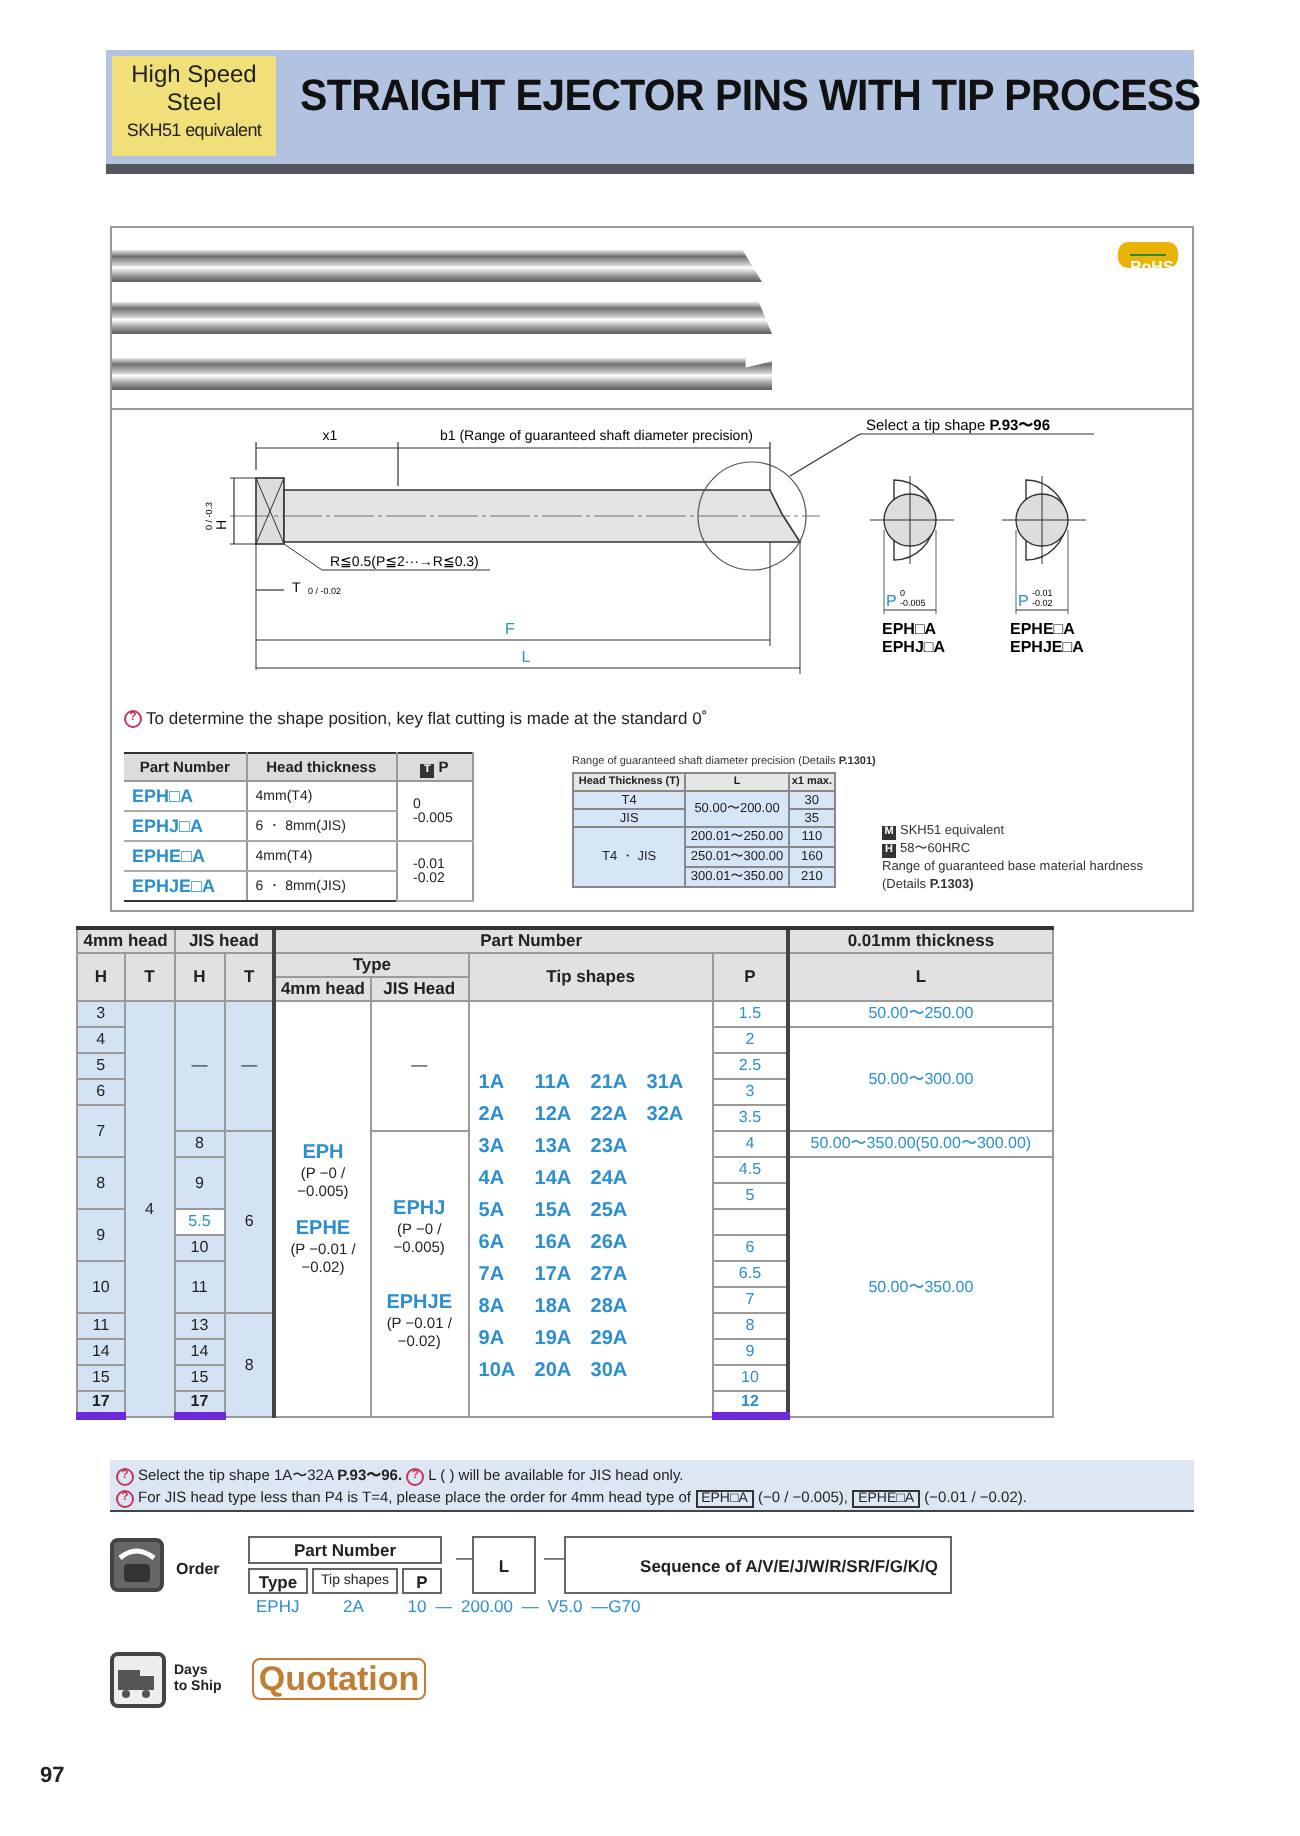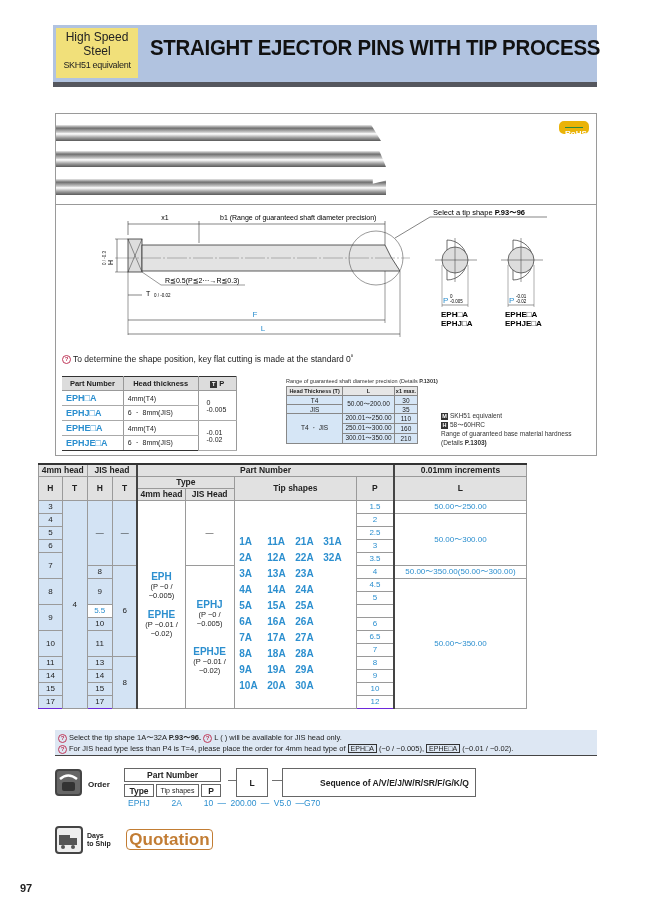--- a/index.html
+++ b/index.html
@@ -53,21 +53,21 @@
   .main-table { position: absolute; left: 38px; top: 463px; width: 489px; font-size: 8px; }
   .main-table th { background: #e1e1e1; font-weight: bold; font-size: 8.5px; border: 1px solid #9a9a9a; height: 12px; }
   .main-table td { border: 1px solid #9a9a9a; text-align: center; height: 13px; }
   .main-table .blue { background: #d3e3f4; }
   .main-table .num { color: #2c8fcf; }
   .main-table .thick-left { border-left: 2px solid #444; }
   .main-table .type-code { color: #2c8fcf; font-weight: bold; font-size: 10px; display: block; }
   .main-table .type-tol { font-size: 7.5px; color: #222; display: block; }
   .tip-grid { display: grid; grid-template-columns: 28px 28px 28px 28px; justify-content: center; row-gap: 5px; color: #2c8fcf; font-weight: bold; font-size: 10px; text-align: left; }
   .main-table tr.toprule th { border-top: 2px solid #333; }
-  .main-table tr.bottomrule td { border-bottom: 1px solid #6d28d9; }
+  .main-table tr.bottomrule td { border-bottom: 4px solid #6d28d9; font-weight: bold; }
 
   .footnotes { position: absolute; left: 55px; top: 730px; width: 542px; height: 26px; background: #dde7f3; border-bottom: 1.5px solid #444; font-size: 7.5px; line-height: 11px; padding: 2px 3px; color: #222; white-space: nowrap; }
   .boxed { border: 1px solid #333; padding: 0 2px; font-size: 7px; }
 
   
   .order-icon { position: absolute; left: 55px; top: 769px; width: 27px; height: 27px; border-radius: 4px; border: 2px solid #444; background: #666; }
   .order-label { position: absolute; left: 88px; top: 780px; font-size: 8px; font-weight: bold; }
   .ob { position: absolute; border: 1px solid #666; text-align: center; font-size: 8.5px; font-weight: bold; background: #fff; }
   .order-example { position: absolute; left: 128px; top: 798px; font-size: 8.5px; color: #2c8fcf; white-space: nowrap; word-spacing: 2px; }
   .dash { position: absolute; font-size: 10px; color: #444; }
@@ -253,21 +253,21 @@
       <col style="width:53px">
       <col style="width:125px">
       <col style="width:44px">
       <col style="width:153px">
   </colgroup>
   <tbody>
       <tr class="toprule">
     <th colspan="2">4mm head</th>
     <th colspan="2">JIS head</th>
     <th colspan="4" class="thick-left">Part Number</th>
-    <th class="thick-left">0.01mm increments</th>
+    <th class="thick-left">0.01mm thickness</th>
   </tr>
   <tr>
     <th rowspan="2">H</th>
     <th rowspan="2">T</th>
     <th rowspan="2">H</th>
     <th rowspan="2">T</th>
     <th colspan="2" class="thick-left">Type</th>
     <th rowspan="2">Tip shapes</th>
     <th rowspan="2">P</th>
     <th rowspan="2" class="thick-left">L</th>

